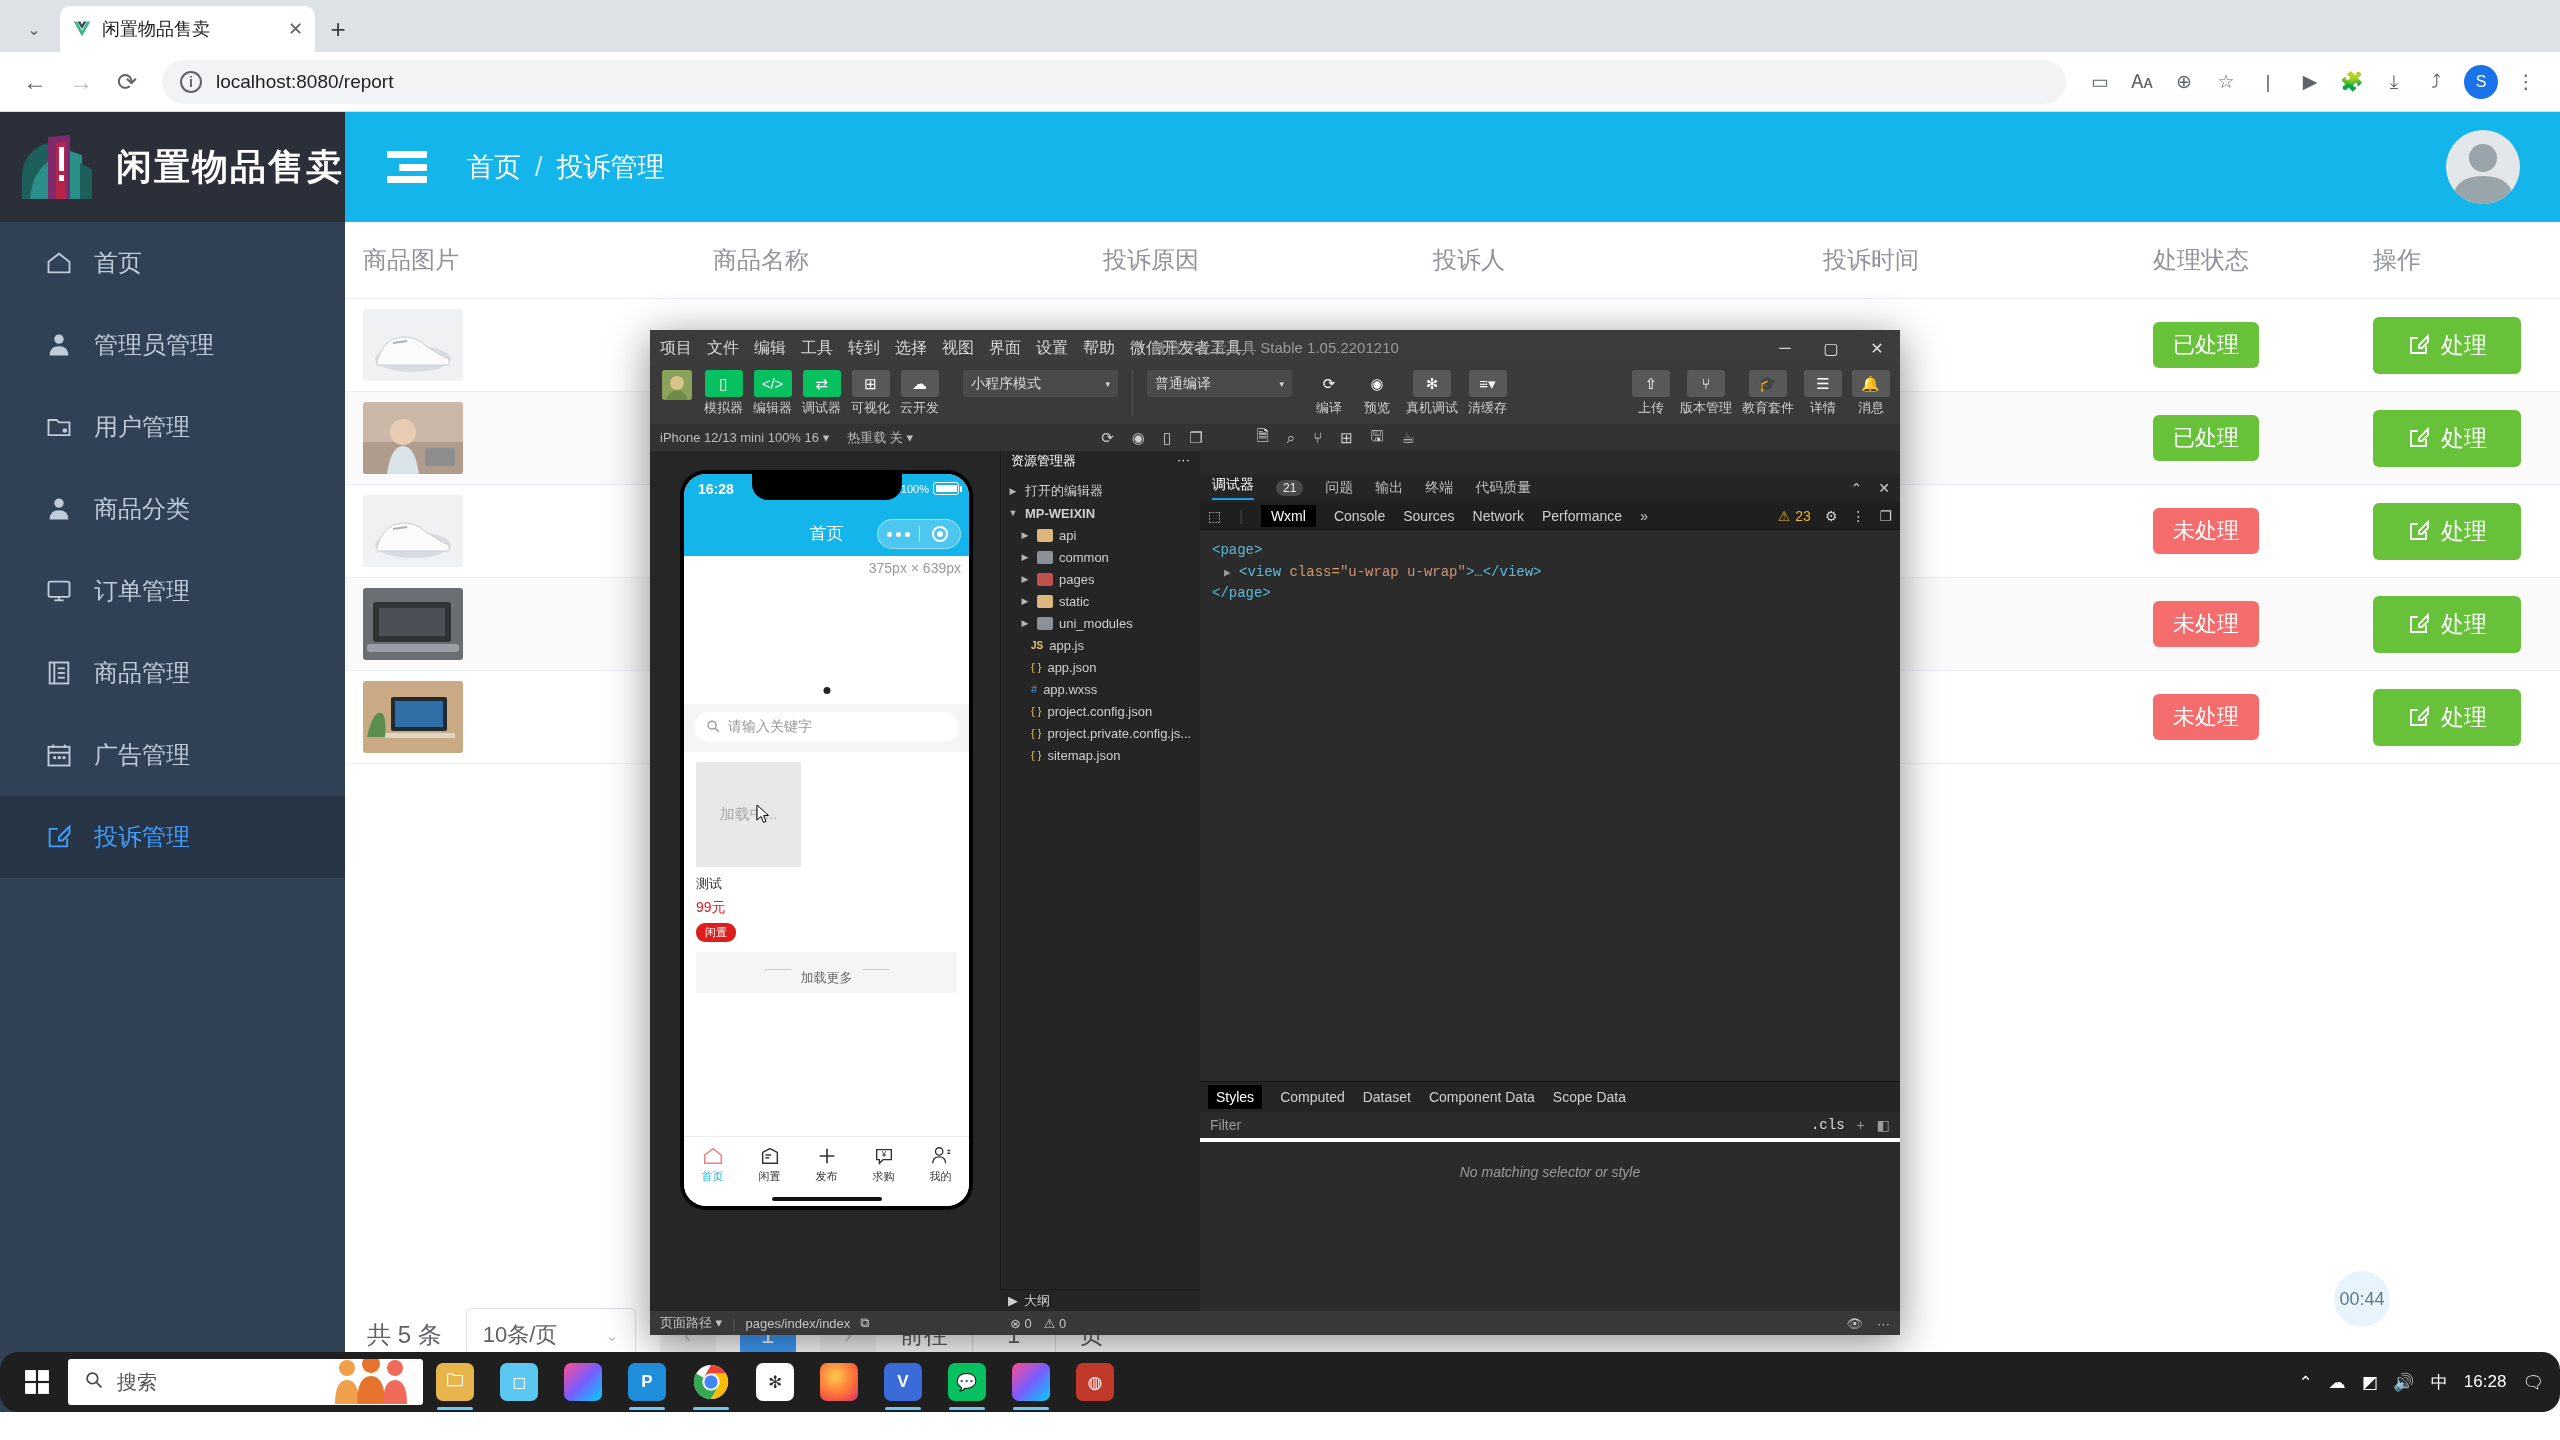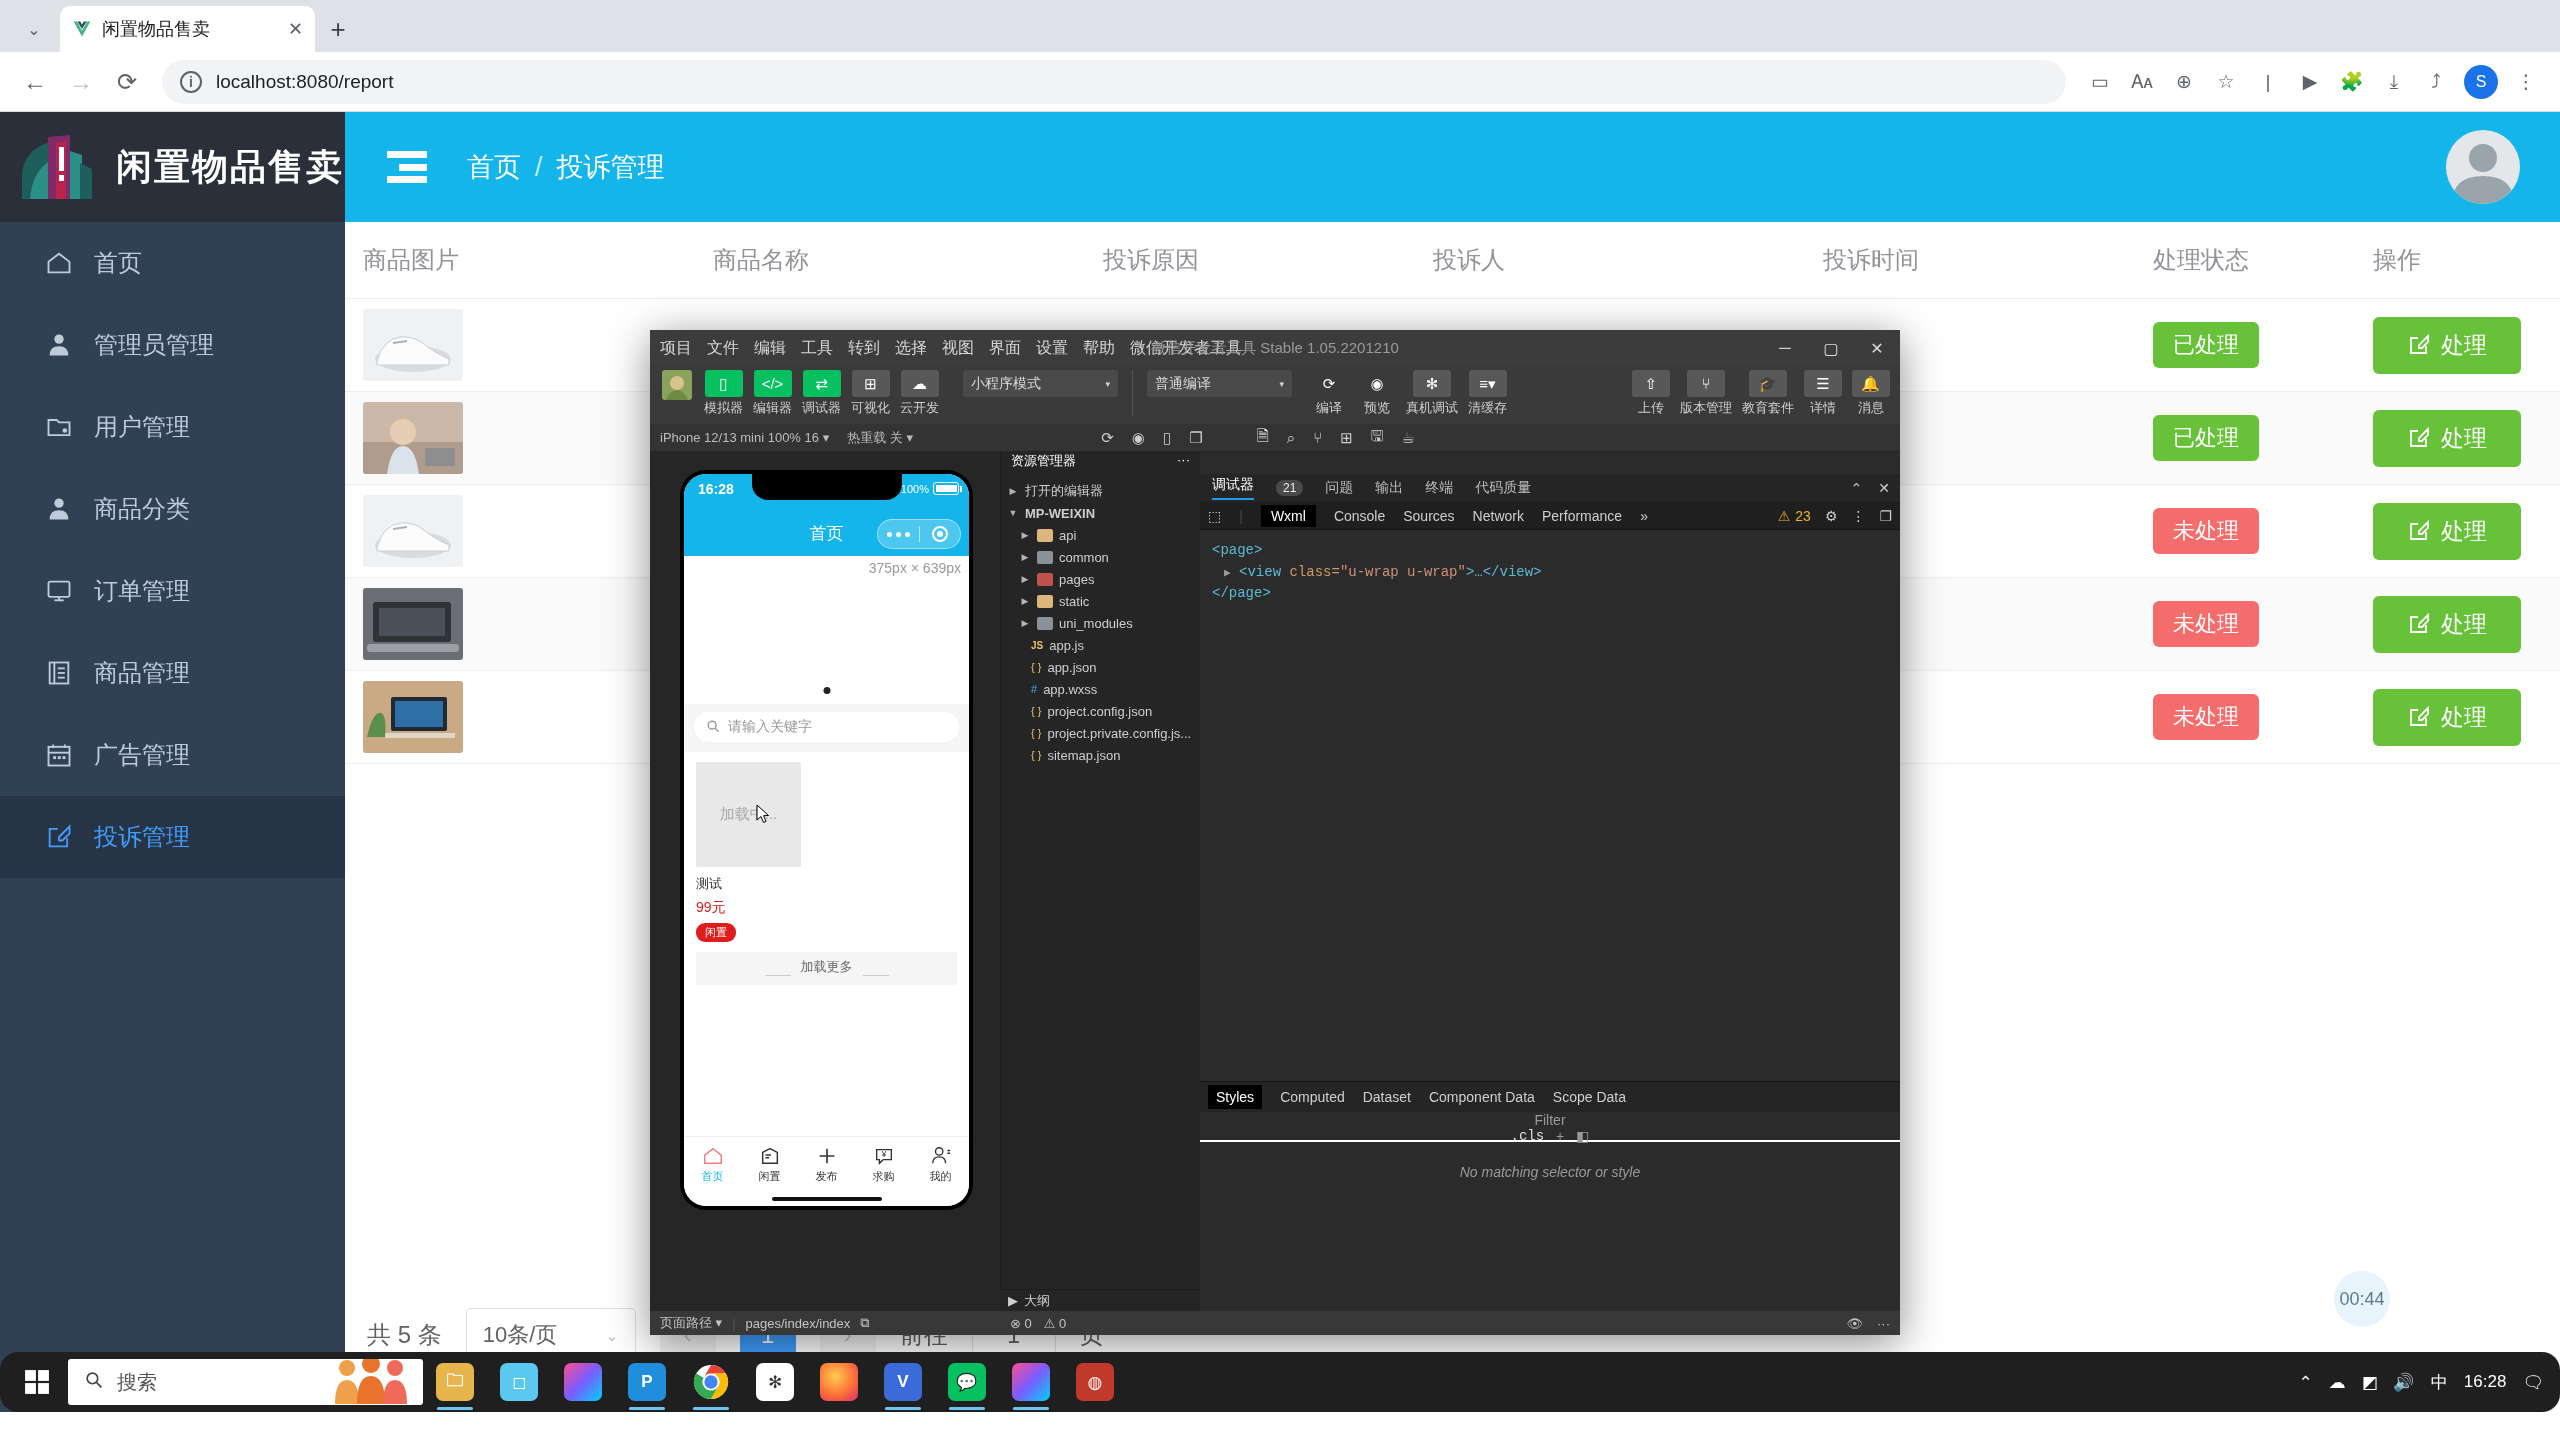--- a/index.html
+++ b/index.html
@@ -180,21 +180,21 @@
   .ph-search { height:30px; background:#fff; border-radius:15px; display:flex; align-items:center;
      gap:8px; padding:0 12px; font-size:14px; color:#999; }
   .ph-list { flex:1; background:#fff; padding:10px 12px 0; overflow:hidden; position:relative;}
   .ph-card-img { width:105px; height:105px; background:#e8e8e8; display:flex; align-items:center;
      justify-content:center; color:#aaa; font-size:15px; border-radius:2px;}
   .ph-card-title { font-size:13px; color:#333; margin-top:8px; }
   .ph-card-price { font-size:14px; color:#e01d1d; margin-top:6px; }
   .ph-tag { display:inline-block; margin-top:6px; background:#e01d1d; color:#fff; font-size:11px;
      padding:2px 9px; border-radius:9px; }
   .ph-more { background:#f5f5f5; text-align:center; font-size:13px; color:#666; padding:6px 0; margin-top:10px;}
-  .ph-more span { display:inline-flex; align-items:flex-end; gap:10px; }
+  .ph-more span { display:inline-flex; align-items:flex-start; gap:10px; }
   .ph-more .ln { width:26px; height:1px; background:#ccc; display:inline-block; }
   .ph-tabbar { height:56px; border-top:1px solid #eee; display:flex; background:#fff; }
   .ph-tab { flex:1; display:flex; flex-direction:column; align-items:center; justify-content:center; gap:2px;
      font-size:11px; color:#333;}
   .ph-tab.active { color:#13b5eb; }
   .ph-tab svg { width:22px; height:22px; }
   .ph-home-ind { height:14px; display:flex; align-items:center; justify-content:center; background:#fff;}
   .ph-home-ind i { width:110px; height:4px; border-radius:2px; background:#111; display:block; }
   .ph-cursor { position:absolute; left:72px; top:52px; }
 
@@ -226,21 +226,21 @@
   .dbg-sub .rt { position:absolute; right:8px; display:flex; align-items:center; gap:14px; }
   .warn { color:#f0b429; display:flex; align-items:center; gap:5px; }
   .dbg-code { flex:1; padding:10px 12px; font-family:"Liberation Mono","DejaVu Sans Mono",monospace;
      font-size:14px; line-height:1.55; color:#d4d4d4; background:#2b2b2b; }
   .c-tag { color:#5bb9d4; } .c-attr { color:#d19a66; } .c-str { color:#ce9178; }
   .dbg-styles { height:230px; background:#2b2b2b; border-top:1px solid #151515; }
   .st-tabs { height:30px; background:#252526; display:flex; align-items:center; gap:18px; padding:0 8px;
      font-size:14px; color:#cfcfcf; }
   .st-tabs .sel { background:#000; color:#fff; padding:4px 8px; }
   .st-filter { height:30px; display:flex; align-items:center; padding:0 10px; font-size:14px;
-     color:#9a9a9a; border-bottom:2px solid #ffffff; justify-content:space-between;flex-direction:column;}
+     color:#9a9a9a; border-bottom:4px solid #ffffff; justify-content:space-between;}
   .st-filter .rt { display:flex; align-items:center; gap:12px; }
   .st-empty { text-align:center; color:#9a9a9a; font-style:italic; font-size:14px; padding-top:22px; }
 
   .dt-status { height:24px; background:#383838; display:flex; align-items:center; gap:10px;
      padding:0 10px; font-size:13px; color:#c4c4c4; position:relative; }
   .dt-status .rt { position:absolute; right:10px; display:flex; gap:14px; }
   .dt-status .errs { position:absolute; left:360px; display:flex; gap:12px; }
 
   
   #taskbar { position:absolute; left:0; bottom:0; width:2560px; height:60px; background:#1f1f1f;

